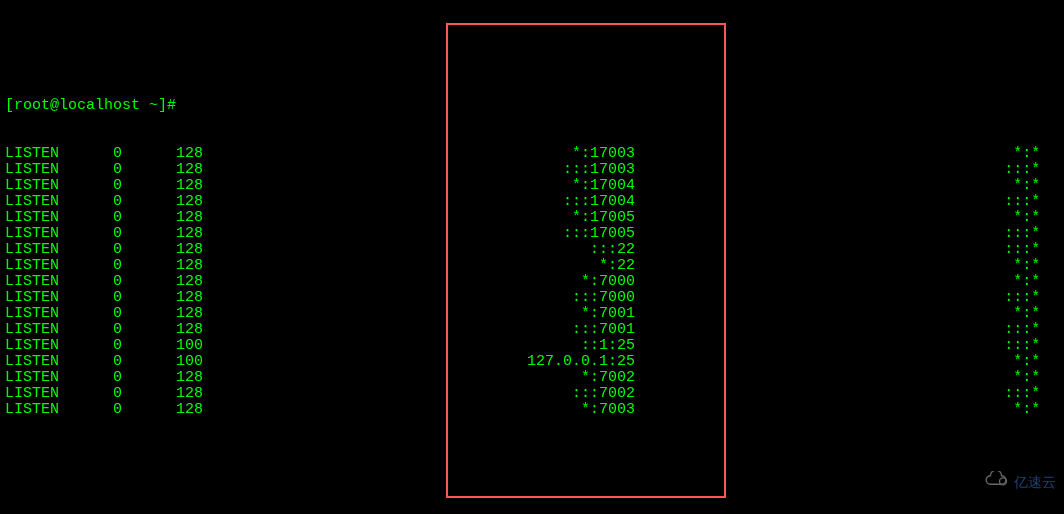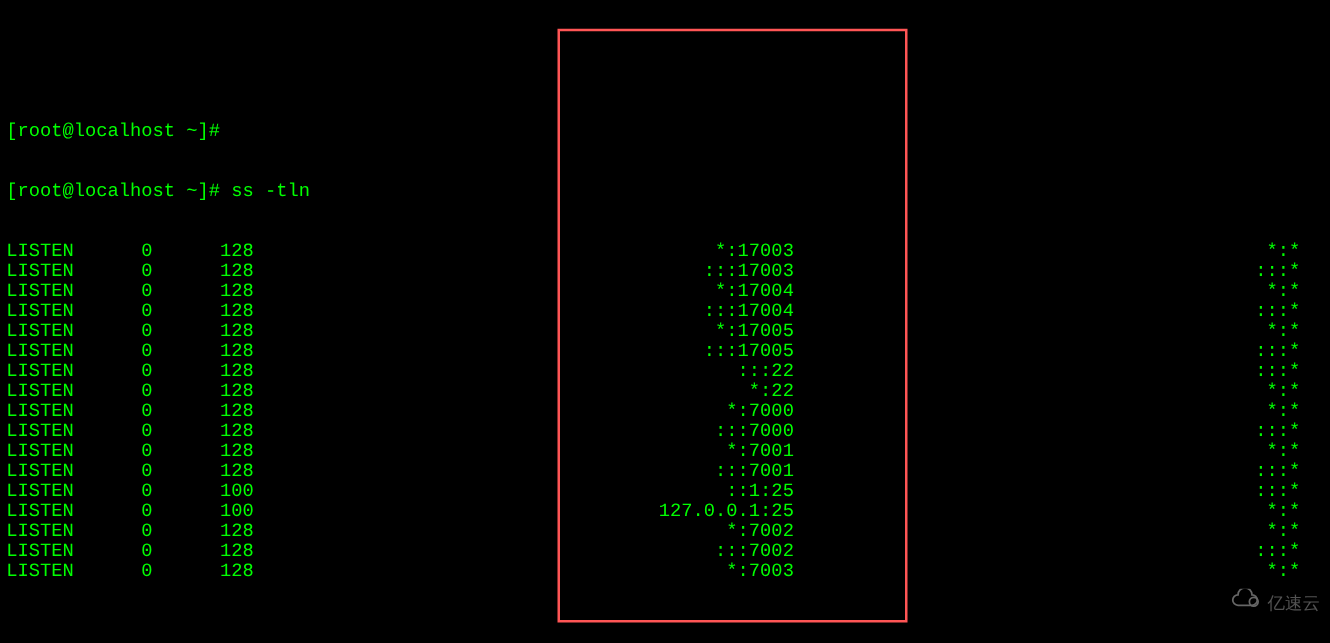--- a/index.html
+++ b/index.html
@@ -23,34 +23,33 @@
       pointer-events: none;
     }
     .watermark {
       position: absolute;
       right: 8px;
       bottom: 6px;
       display: flex;
       align-items: center;
       gap: 4px;
       opacity: 0.5;
-      color: #a3a3a3;
+      color: #3b82f6;
       font-family: sans-serif;
       font-size: 14px;
     }
     .watermark svg { width: 28px; height: 18px; }
   </style>
 </head>
 <body>
 
 
 
 <div class="terminal">
   <div class="prompt-line">[root@localhost ~]#</div>
-  <div class="prompt-line"><span>[root@localhost ~]# </span><span>ss -tln</span></div>
   <div id="rows-container"><div class="row">LISTEN      0      128                                         *:17003                                          *:*</div><div class="row">LISTEN      0      128                                        :::17003                                         :::*</div><div class="row">LISTEN      0      128                                         *:17004                                          *:*</div><div class="row">LISTEN      0      128                                        :::17004                                         :::*</div><div class="row">LISTEN      0      128                                         *:17005                                          *:*</div><div class="row">LISTEN      0      128                                        :::17005                                         :::*</div><div class="row">LISTEN      0      128                                           :::22                                         :::*</div><div class="row">LISTEN      0      128                                            *:22                                          *:*</div><div class="row">LISTEN      0      128                                          *:7000                                          *:*</div><div class="row">LISTEN      0      128                                         :::7000                                         :::*</div><div class="row">LISTEN      0      128                                          *:7001                                          *:*</div><div class="row">LISTEN      0      128                                         :::7001                                         :::*</div><div class="row">LISTEN      0      100                                          ::1:25                                         :::*</div><div class="row">LISTEN      0      100                                    127.0.0.1:25                                          *:*</div><div class="row">LISTEN      0      128                                          *:7002                                          *:*</div><div class="row">LISTEN      0      128                                         :::7002                                         :::*</div><div class="row">LISTEN      0      128                                          *:7003                                          *:*</div></div>
   
 </div>
 
 <div class="highlight-box" id="highlight-box" style="left: 446px; top: 23px; width: 280px; height: 475px;"></div>
 
 <div class="watermark">
   <span>
     <svg viewBox="0 0 40 24" fill="none" stroke="#cccccc" stroke-width="2">
       <path d="M12 18 A6 6 0 0 1 12 6 A8 8 0 0 1 28 6 A6 6 0 0 1 28 18 Z"></path>

